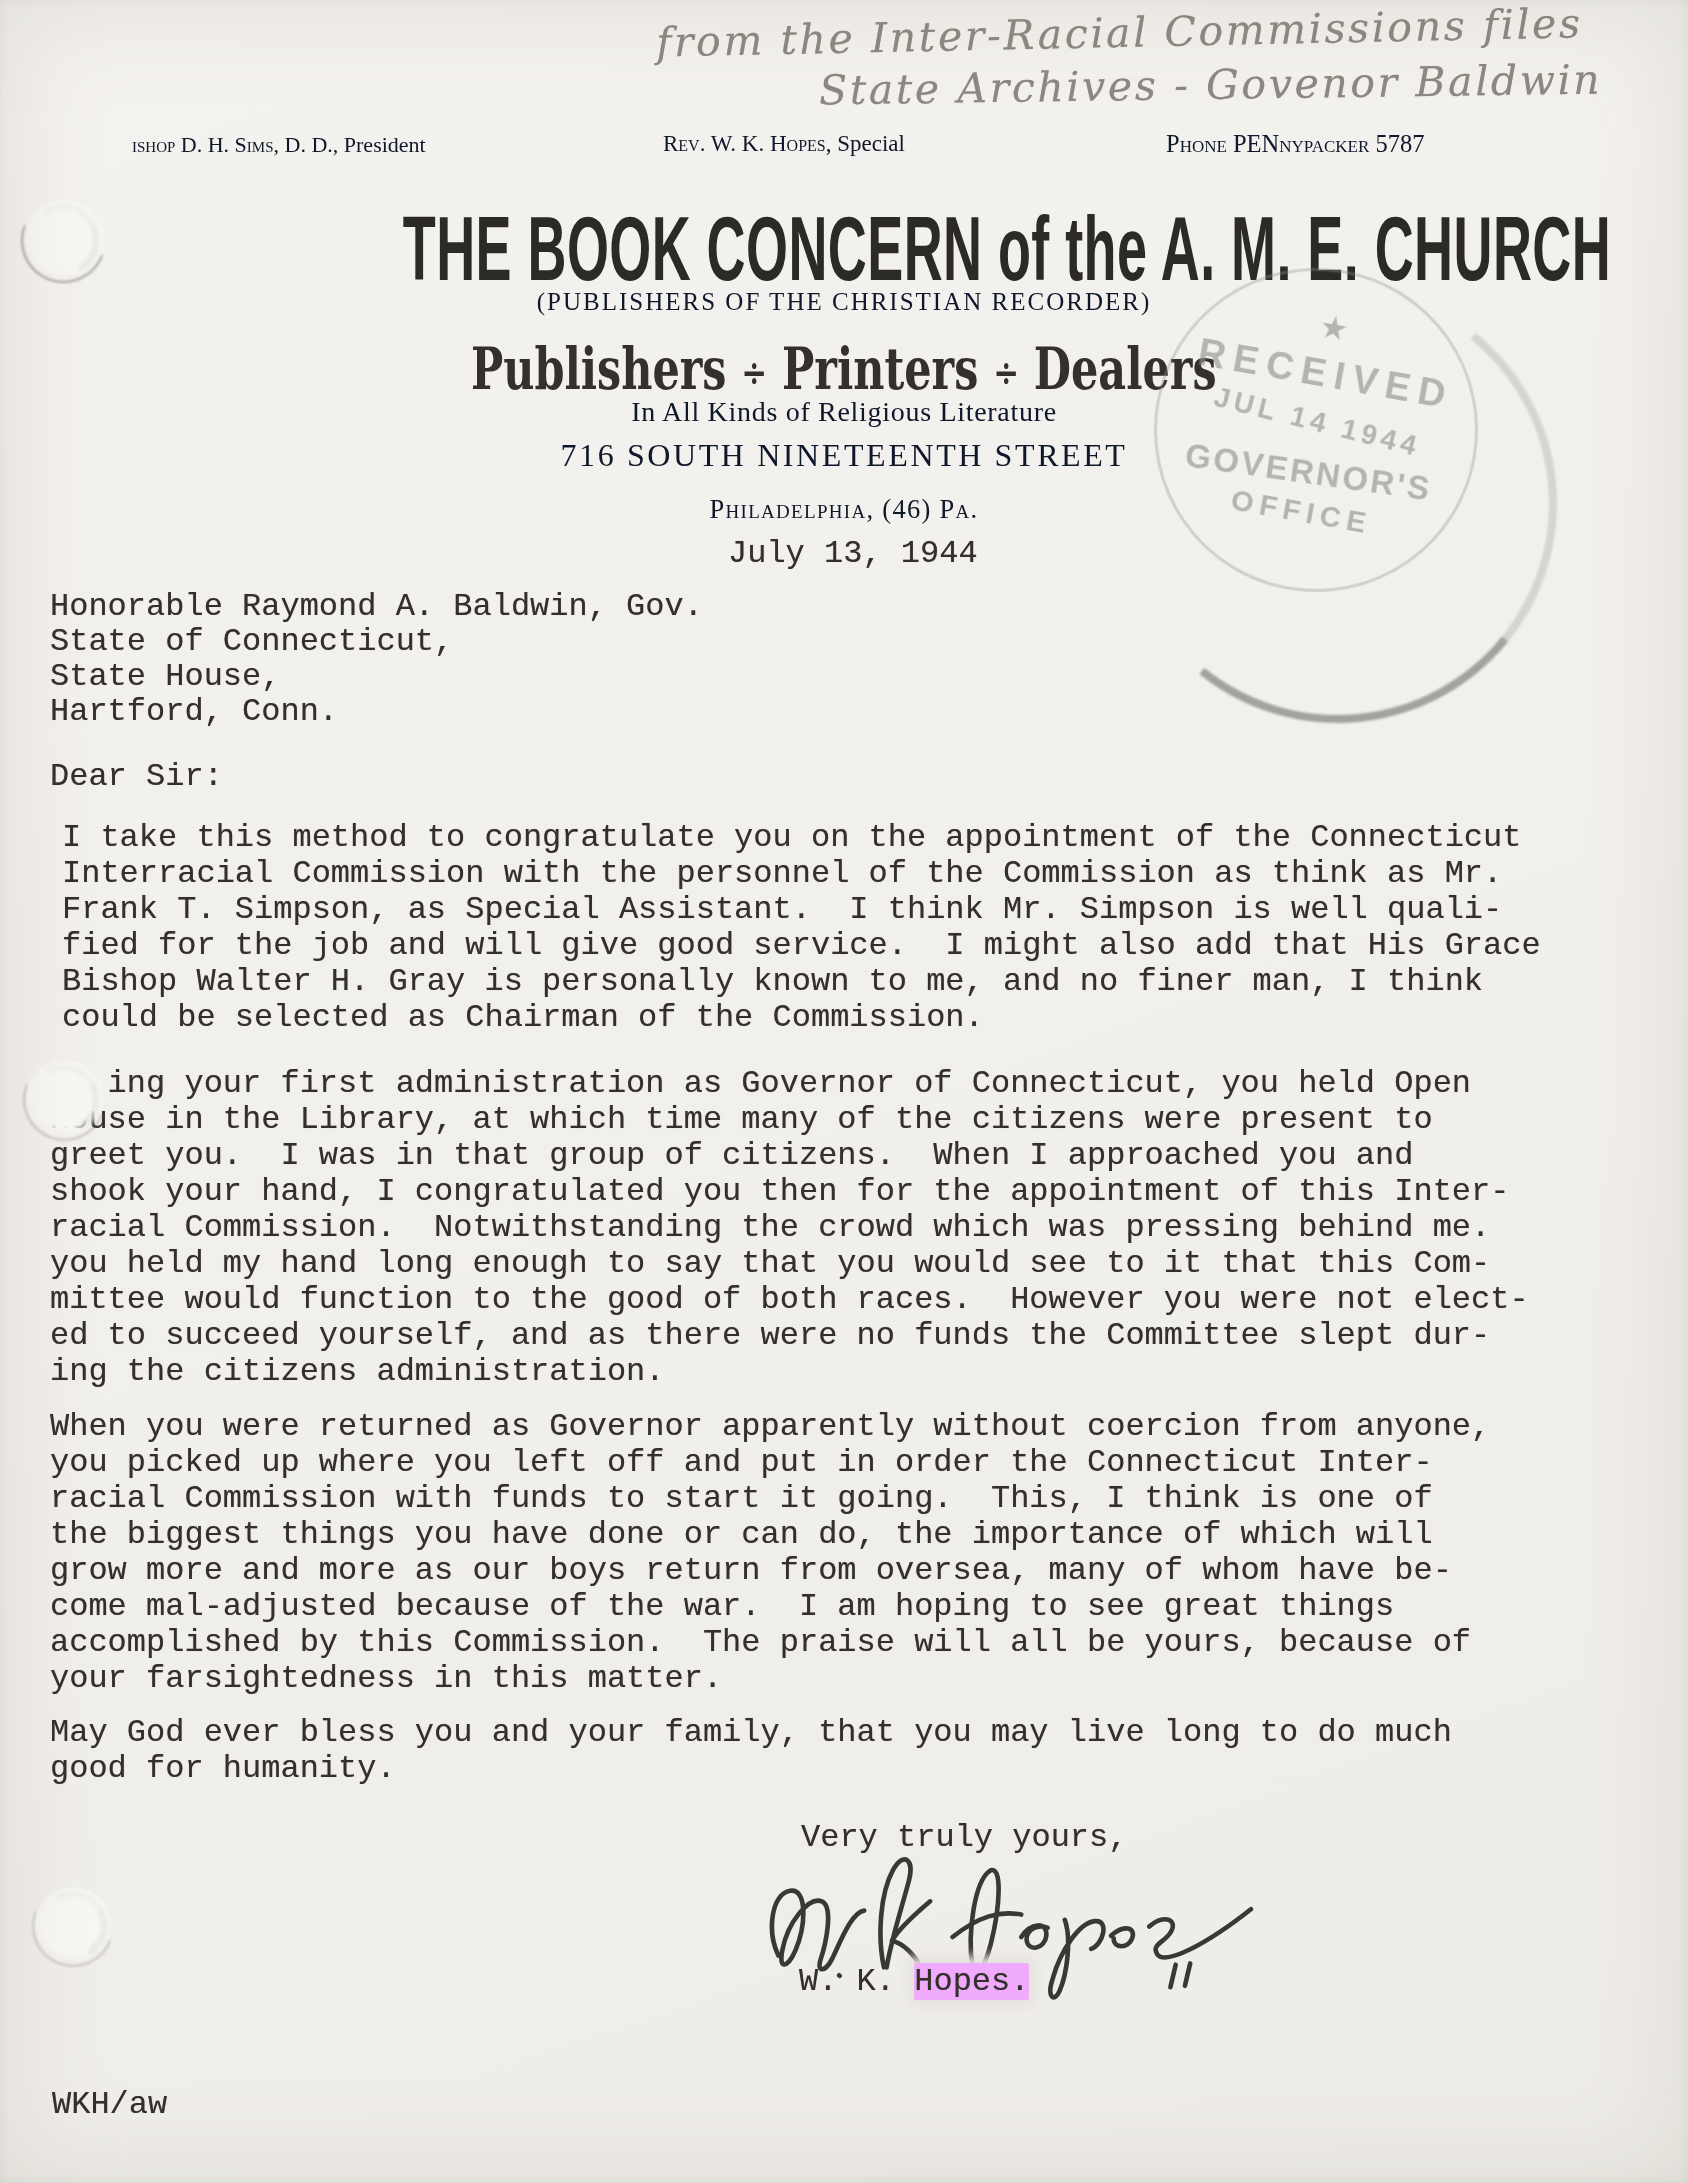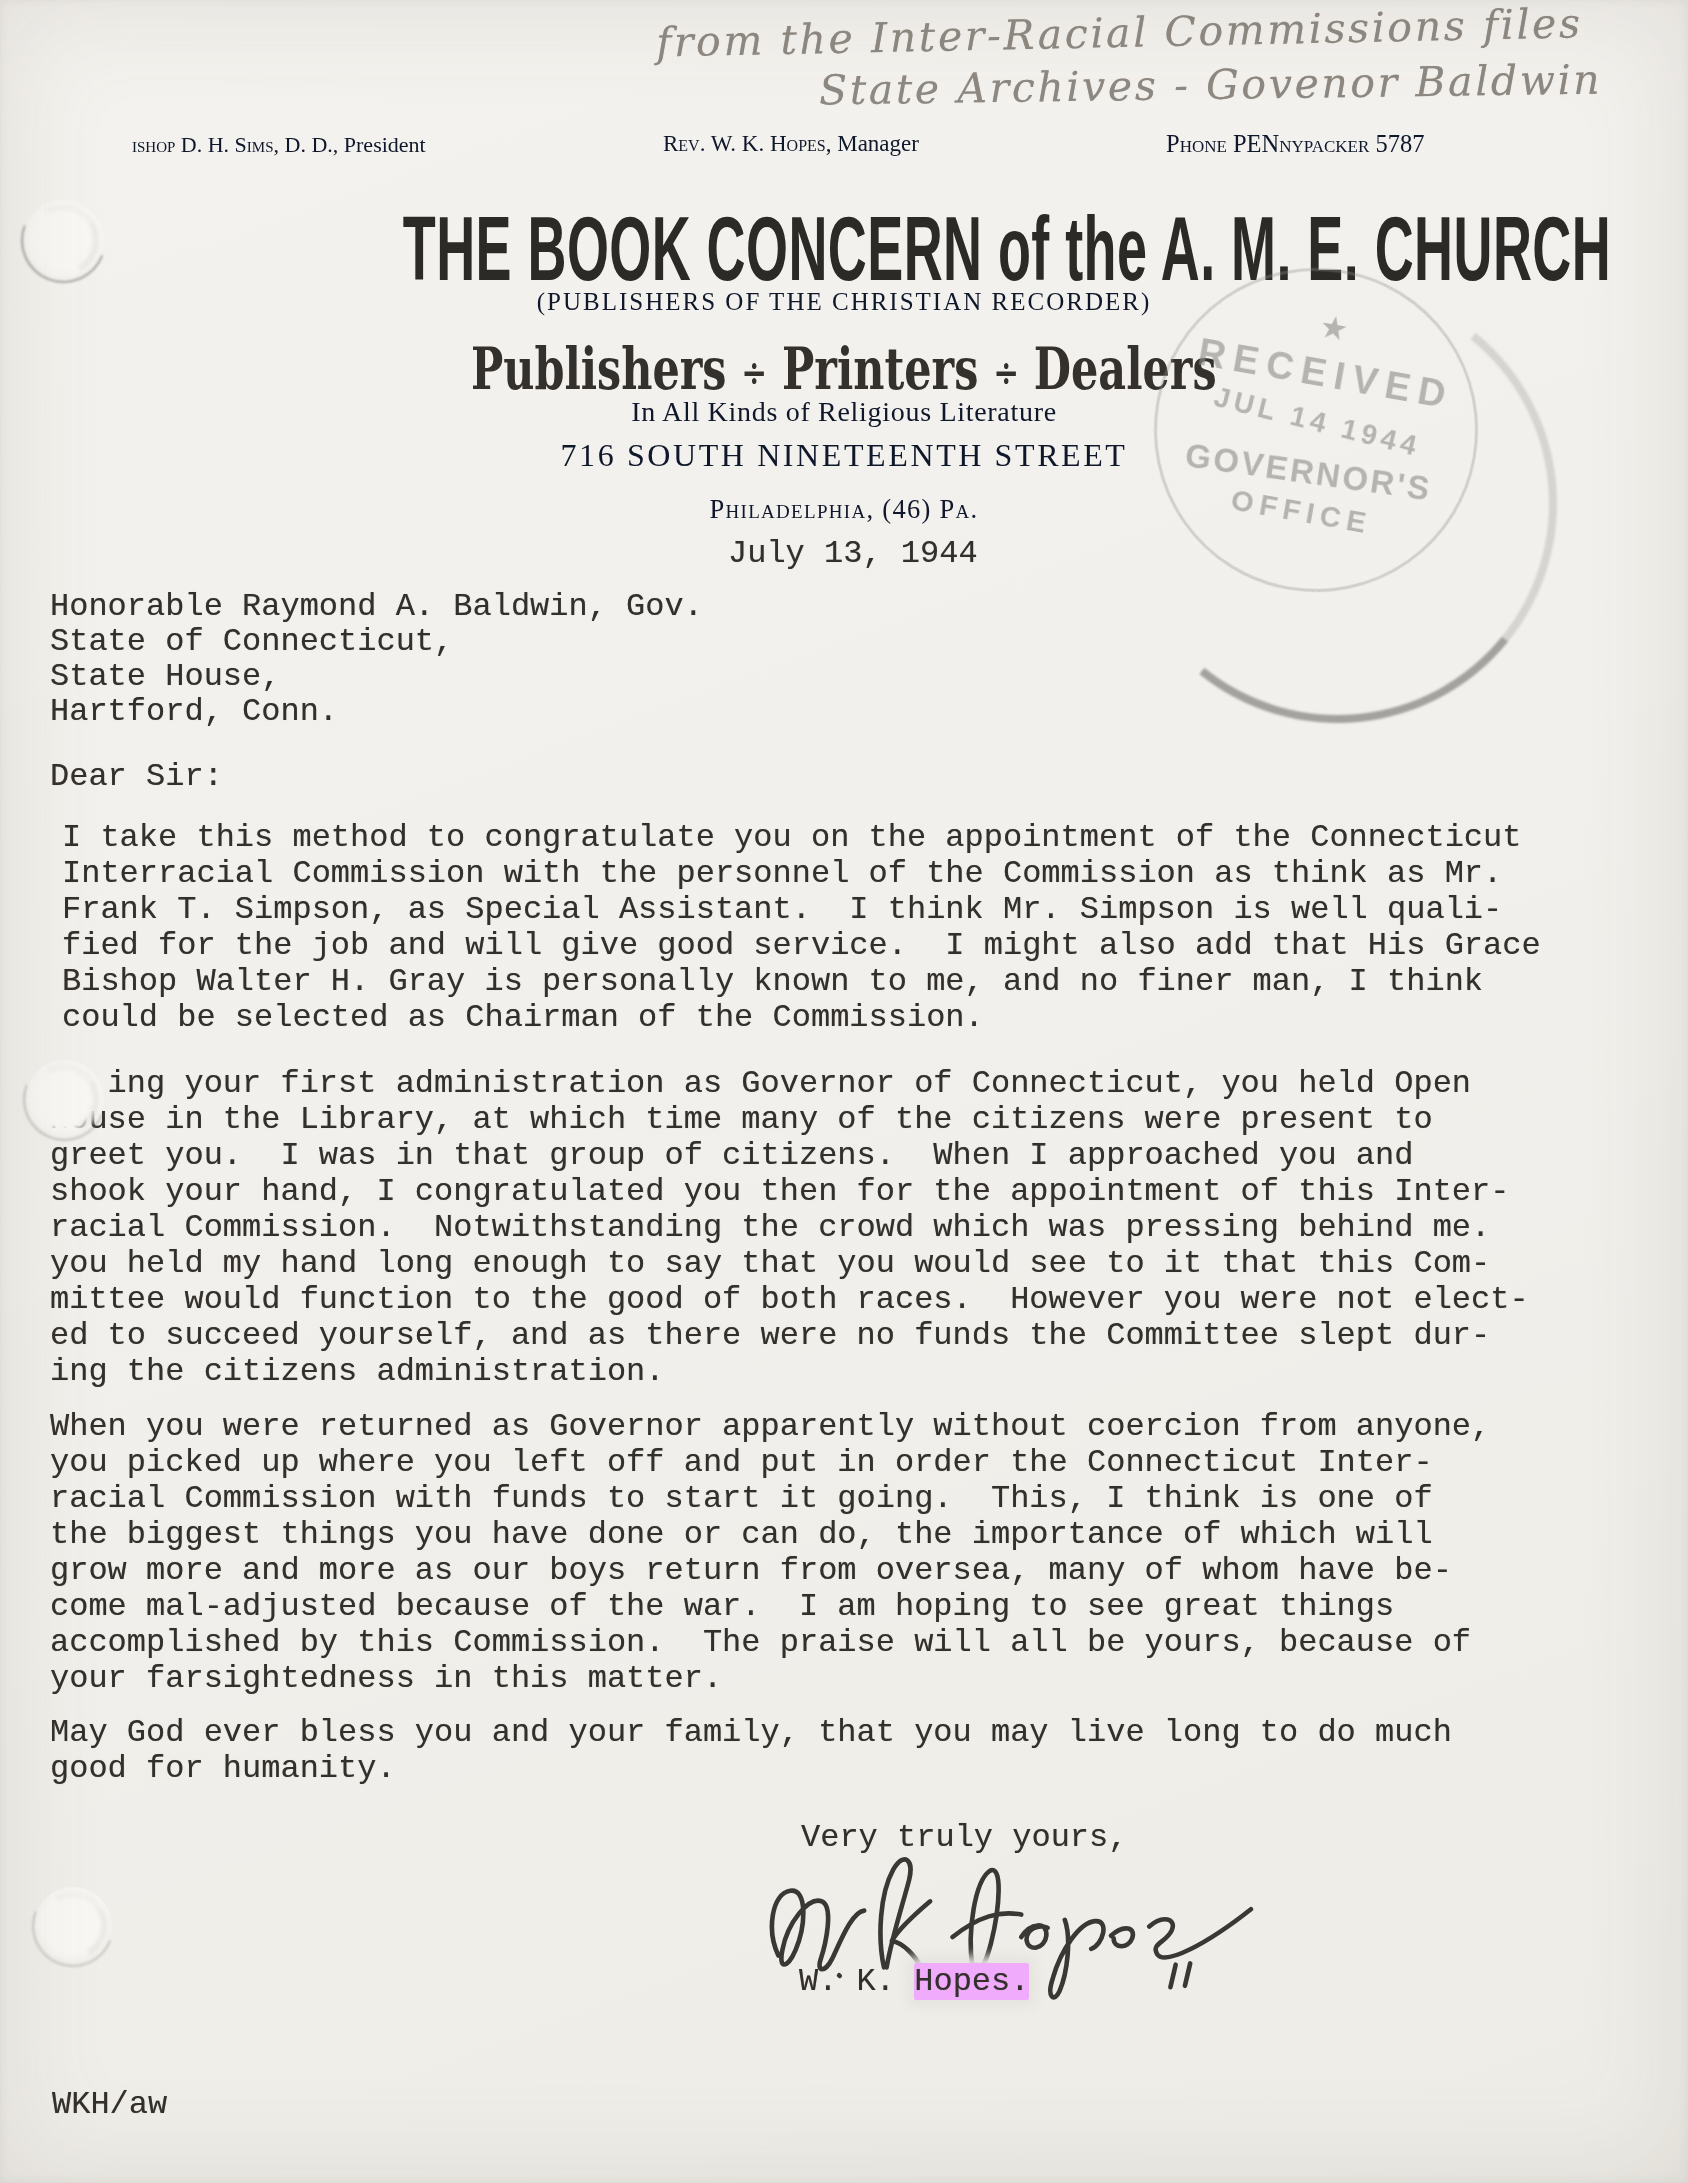--- a/index.html
+++ b/index.html
@@ -88,21 +88,21 @@
     background:#f0abfc;box-shadow:0 0 10.6px 6.6px #e6e4df;border-radius:2.6px;
   }
 </style>
 </head>
 <body>
 
 <div class="abs pencil" style="left:656px;top:9.3px;font-size:41px;transform:rotate(-1.2deg);">from the Inter-Racial Commissions files</div>
 <div class="abs pencil" style="left:819px;top:61px;font-size:41px;transform:rotate(-0.8deg);">State Archives - Govenor Baldwin</div>
 
 <div class="abs lh-serif officer" style="left:132px;top:132px;"><span class="sc">ishop D. H. Sims, D. D.,</span><span> President</span></div>
-<div class="abs lh-serif officer" style="left:663px;top:131px;font-size:23px;"><span class="sc">Rev. W. K. Hopes,</span><span> Manager</span></div>
+<div class="abs lh-serif officer" style="left:663px;top:131px;font-size:23px;"><span class="sc">Rev. W. K. Hopes,</span><span> Special</span></div>
 <div class="abs lh-serif officer" style="left:1166px;top:130px;font-size:24.5px;"><span class="sc">Phone</span><span class="sc"> PENnypacker 5787</span></div>
 
 <div class="abs lh-title-wrap">
   <span class="lh-title">THE BOOK CONCERN of the A. M. E. CHURCH</span>
 </div>
 <div class="abs lh-serif lh-sub">(PUBLISHERS OF THE CHRISTIAN RECORDER)</div>
 <div class="abs trades-wrap">
   <span class="trades"><span>Publishers</span><span class="trade-sep">÷</span><span>Printers</span><span class="trade-sep">÷</span><span>Dealers</span></span>
 </div>
 <div class="abs lh-serif tagline">In All Kinds of Religious Literature</div>

